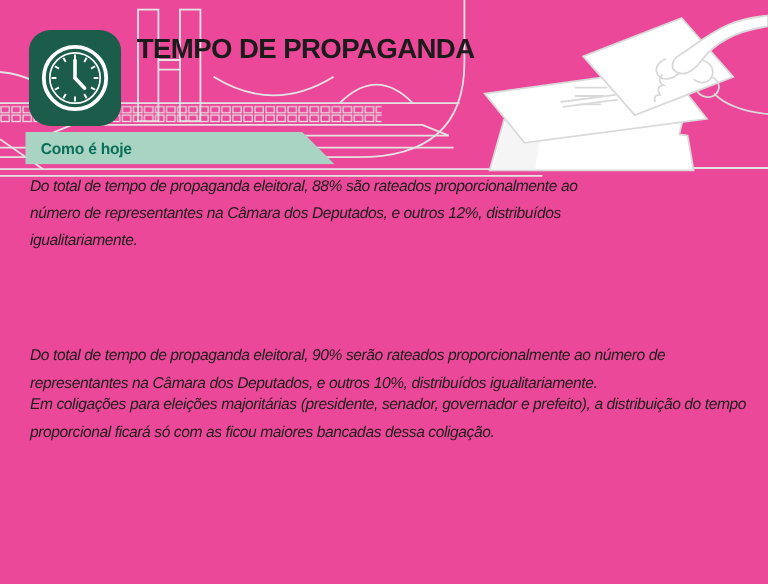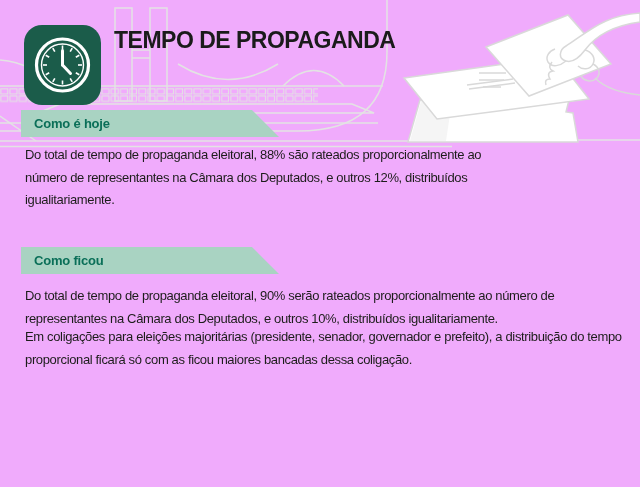--- a/index.html
+++ b/index.html
@@ -5,21 +5,21 @@
   :root{
     --accent-green:#1b5c4a;
     --banner-bg:#a9d3c2;
     --banner-text:#0a6f58;
     --body-text:#1d1d1b;
     --line-art:#e3e3e3;
     --line-art-dark:#d9d9d9;
   }
   html,body{margin:0;padding:0;}
   body{font-family:"Liberation Sans",sans-serif;background:#fff;}
-  .stage{position:relative;width:640px;height:487px;background:#f0abfc;overflow:hidden;}
+  .stage{position:relative;width:640px;height:487px;background:#ec4899;overflow:hidden;}
   .bg{position:absolute;left:0;top:0;z-index:0;}
   .icon-badge{position:absolute;left:24px;top:25px;width:77px;height:80px;z-index:3;}
   .title{
     position:absolute;left:114px;top:26px;z-index:3;
     font-size:23px;font-weight:bold;line-height:28px;letter-spacing:-0.5px;
     color:#1b1b1b;white-space:nowrap;
   }
   .banner{
     position:absolute;left:21px;width:258px;height:27px;z-index:2;
     background:var(--banner-bg);
@@ -29,20 +29,21 @@
   .banner span{
     padding-left:13px;font-size:13px;font-weight:bold;
     color:var(--banner-text);letter-spacing:-0.2px;
   }
   .banner-hoje{top:110px;}
   .banner-ficou{top:247px;}
   .para{
     position:absolute;left:25px;z-index:2;
     font-size:13px;line-height:22.5px;letter-spacing:-0.35px;
     color:var(--body-text);
+    font-style:italic;
   }
   .para-1{top:144px;width:500px;}
   .para-2{top:285px;width:600px;}
   .para-3{top:326px;width:600px;}
   .sk{fill:none;stroke:var(--line-art);stroke-width:1.5px;}
   .skd{stroke:var(--line-art-dark);stroke-width:1.5px;}
   .winline{fill:none;stroke:var(--line-art);stroke-width:1px;}
 </style>
 </head>
 <body>
@@ -117,19 +118,16 @@
 
   <div class="title">
     <div>TEMPO DE PROPAGANDA</div>
   </div>
 
   <div class="banner banner-hoje">
     <span>Como é hoje</span>
   </div>
   <div class="para para-1">Do total de tempo de propaganda eleitoral, 88% são rateados proporcionalmente ao número de representantes na Câmara dos Deputados, e outros 12%, distribuídos igualitariamente.</div>
 
-  <div class="banner banner-ficou">
-    <span>Como ficou</span>
-  </div>
   <div class="para para-2">Do total de tempo de propaganda eleitoral, 90% serão rateados proporcionalmente ao número de representantes na Câmara dos Deputados, e outros 10%, distribuídos igualitariamente.</div>
   <div class="para para-3">Em coligações para eleições majoritárias (presidente, senador, governador e prefeito), a distribuição do tempo proporcional ficará só com as ficou maiores bancadas dessa coligação.</div>
 
 </div>
 
 </body></html>

